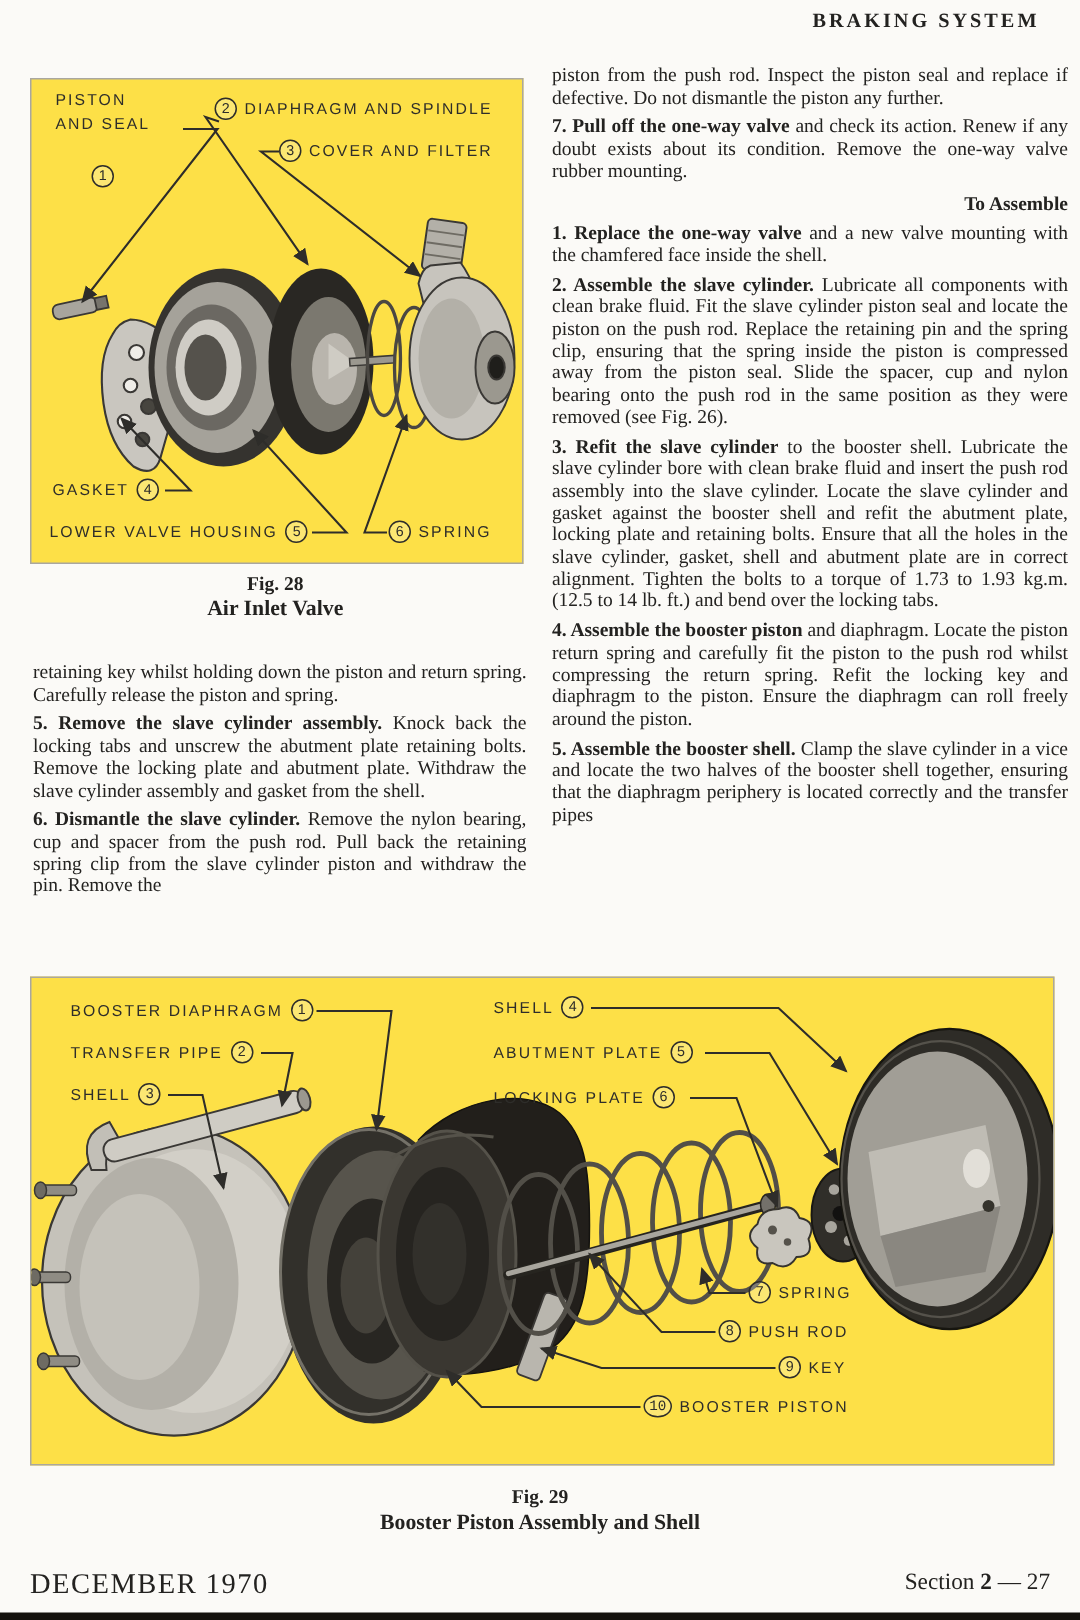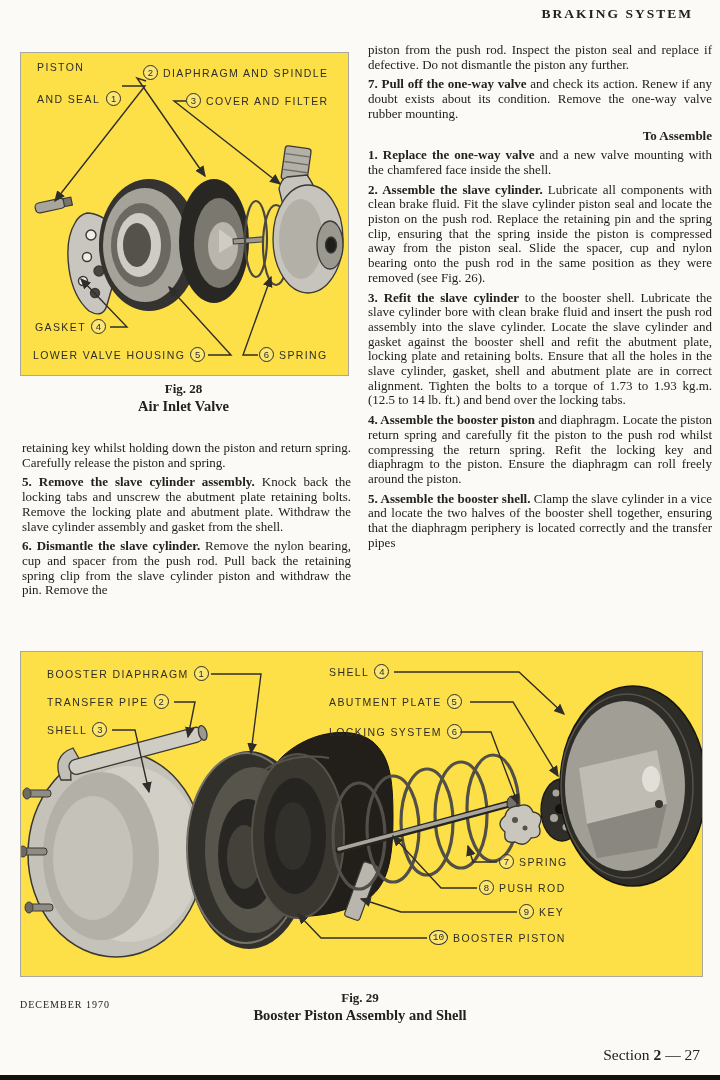--- a/index.html
+++ b/index.html
@@ -17,28 +17,28 @@
   .fig29{left:20px;top:651px;width:681px;height:324px;}
   .figbox svg{position:absolute;left:0;top:0;}
   .flbl{position:absolute;display:flex;align-items:center;gap:5px;
         font-family:"Liberation Sans",sans-serif;font-size:10.5px;letter-spacing:1.4px;
         color:#2e2d2a;white-space:nowrap;}
   .flbl .num{width:15px;height:15px;border:1.4px solid #2e2d2a;border-radius:50%;
         display:inline-flex;align-items:center;justify-content:center;
         font-size:9.5px;letter-spacing:0;flex:none;box-sizing:border-box;background:rgba(250,250,247,.25);}
   .flbl .num.wide{width:19px;font-family:Liberation Mono, monospace;}
   .stack{display:block;}
-  .stack .row2{display:flex;align-items:center;gap:6px;margin-top:18px;}
+  .stack .row2{display:flex;align-items:center;gap:21px;margin-top:4px;flex-direction:column;}
   .leader{fill:none;stroke:#2e2d2a;stroke-width:1.4;}
   .cap{position:absolute;text-align:center;font-weight:bold;}
   .cap1-28{left:20px;top:381px;width:327px;font-size:13px;}
   .cap2-28{left:20px;top:398px;width:327px;font-size:14.5px;}
   .cap1-29{left:0;top:990px;width:720px;font-size:13px;}
   .cap2-29{left:0;top:1007px;width:720px;font-size:14.5px;}
-  .ftr-l{position:absolute;left:20px;top:999px;font-size:10px;letter-spacing:1px;}
+  .ftr-l{position:absolute;left:20px;top:1046px;font-size:19px;letter-spacing:1px;}
   .ftr-r{position:absolute;right:20px;top:1046px;font-size:15.5px;}
   .ftr-r .b{font-weight:bold;}
   .botbar{position:absolute;left:0;right:0;bottom:0;height:5px;background:#14120e;}
 </style>
 </head>
 <body>
 
 <div class="page">
 
   <div class="hdr">BRAKING SYSTEM</div>
@@ -274,21 +274,21 @@
     </div>
     <div class="flbl" style="left:308px;top:12px;">
       <span>SHELL</span>
       <span class="num">4</span>
     </div>
     <div class="flbl" style="left:308px;top:42px;">
       <span>ABUTMENT PLATE</span>
       <span class="num">5</span>
     </div>
     <div class="flbl" style="left:308px;top:72px;">
-      <span>LOCKING SYSTEM</span>
+      <span>LOCKING PLATE</span>
       <span class="num">6</span>
     </div>
     <div class="flbl" style="left:478px;top:202px;">
       <span class="num">7</span>
       <span>SPRING</span>
     </div>
     <div class="flbl" style="left:458px;top:228px;">
       <span class="num">8</span>
       <span>PUSH ROD</span>
     </div>

